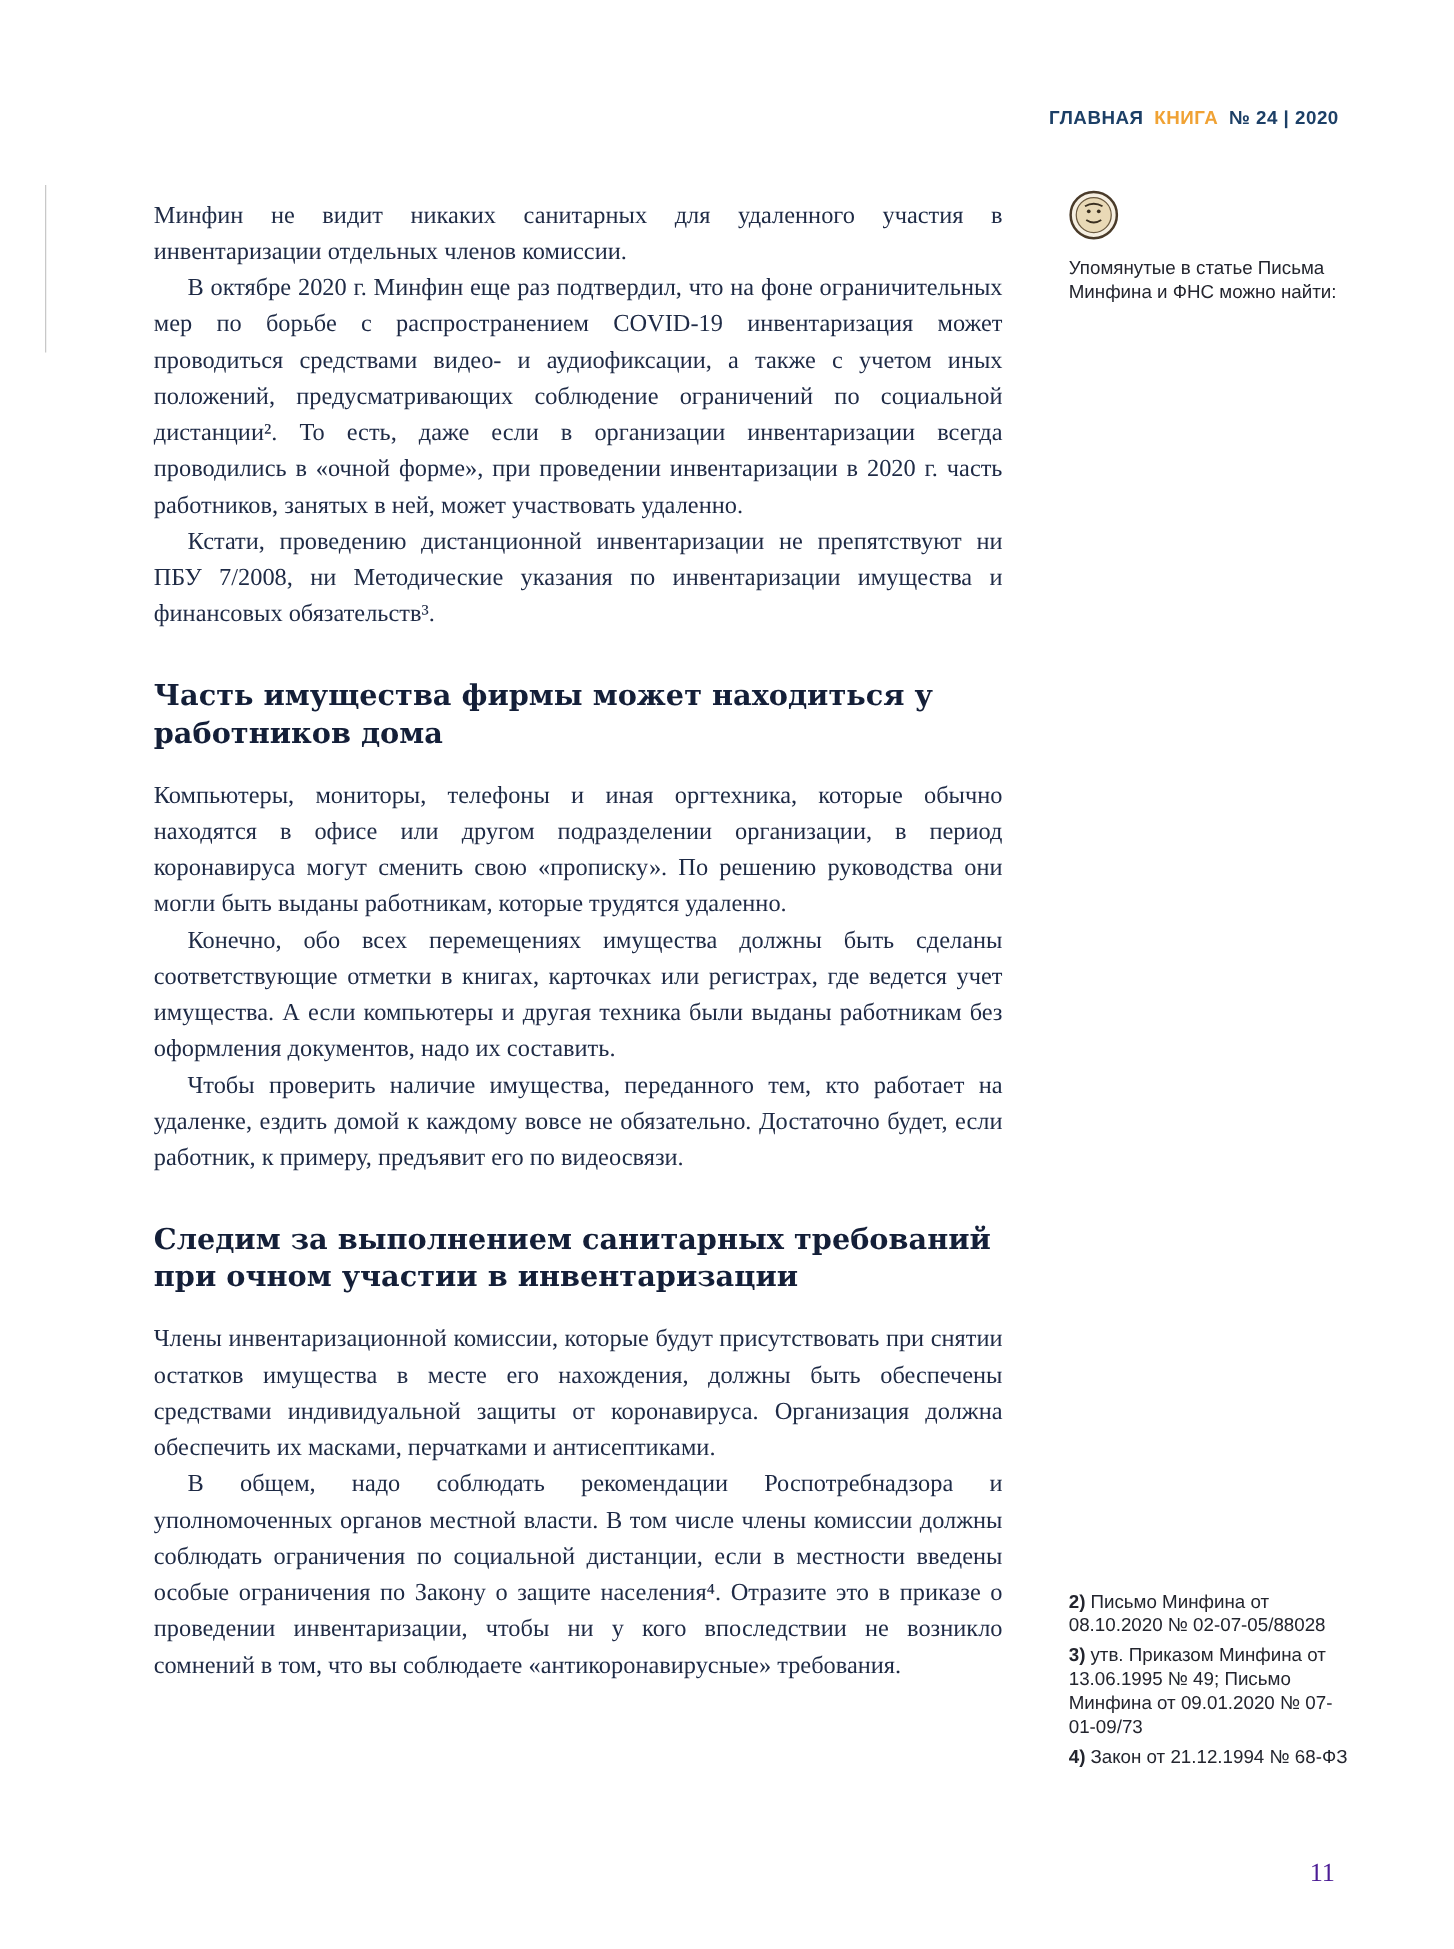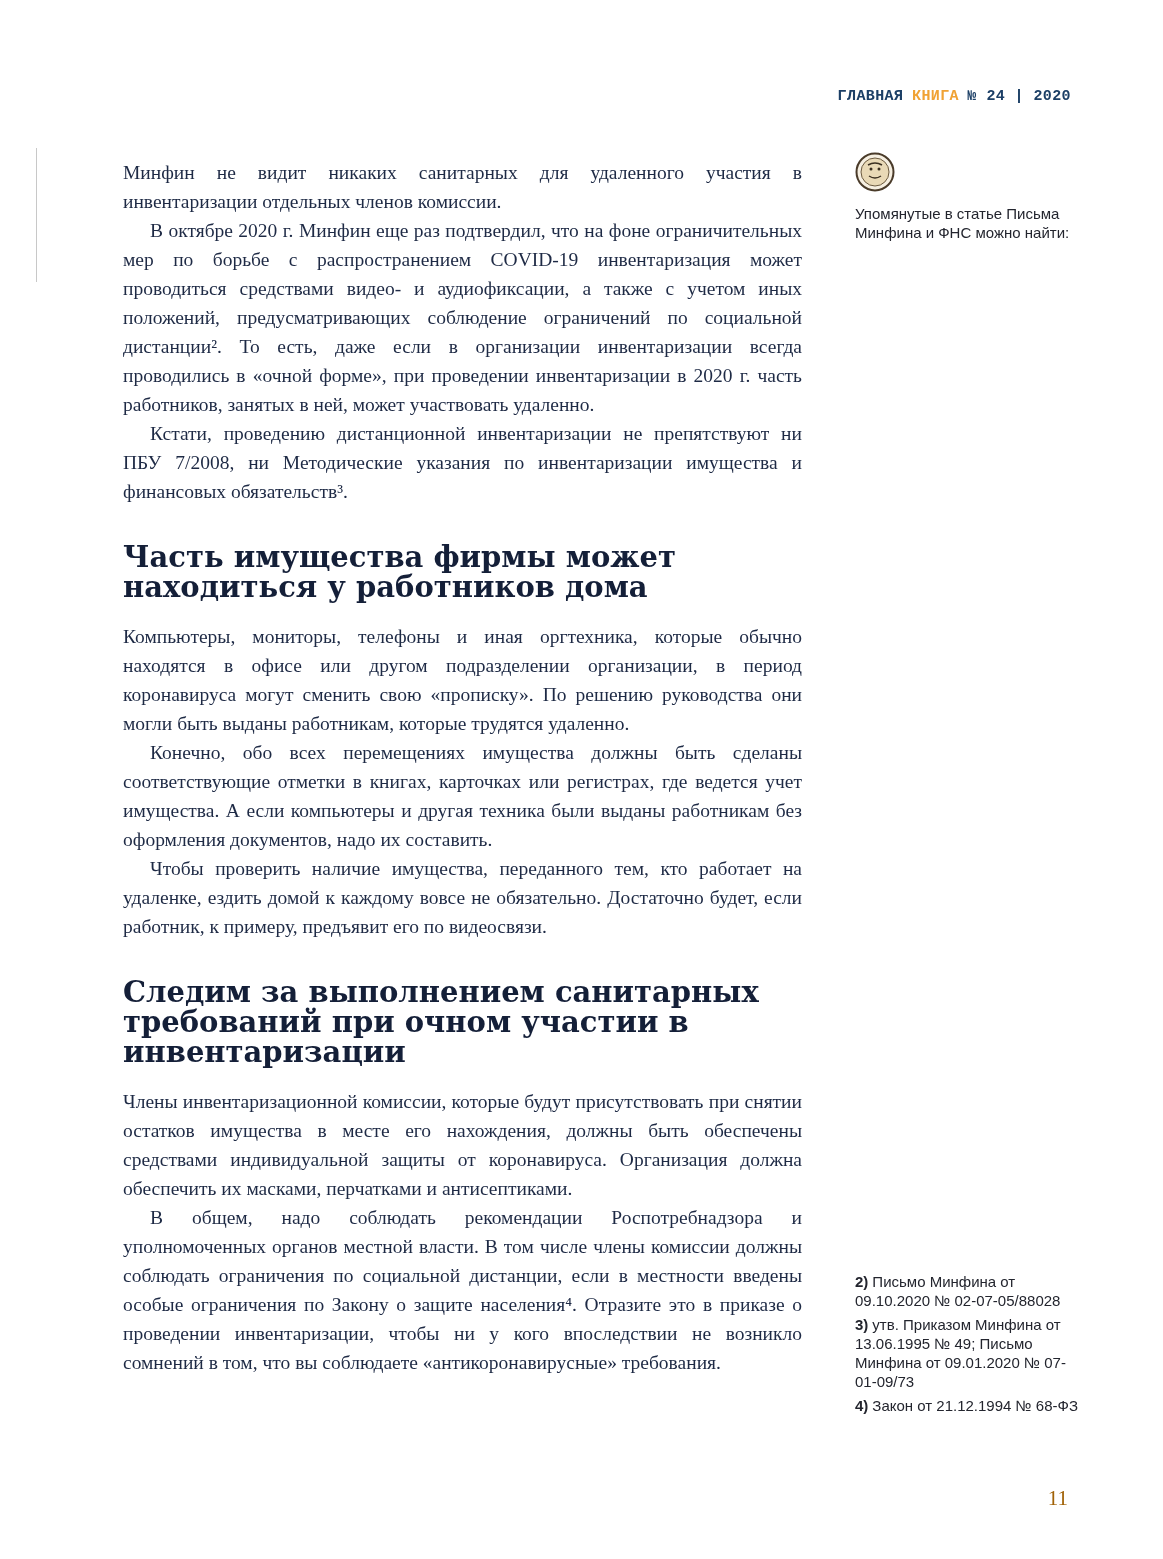--- a/index.html
+++ b/index.html
@@ -15,39 +15,39 @@
   
   .mag-header {
     position:absolute; top:86px; left:0; right:92px;
     text-align:right;
     font-family:"Liberation Sans", sans-serif;
     font-size:15px; font-weight:bold;
     letter-spacing:0.4px;
     color:#1c3f66;
   }
   .mag-header .brand-kniga { color:#f0a234; }
-  .mag-header span { display:inline-block; margin-left:4px;font-family:Liberation Mono, monospace; }
+  .mag-header span { display:inline-block; margin-left:4px; }
   
   .left-rule {
     position:absolute; left:36px; top:148px;
     width:1px; height:134px; background:#c8c8c8;
   }
   
   .main-col {
     position:absolute; left:123px; top:158px; width:679px;
     color:#1e2a45;
   }
   .main-col p {
     font-size:19.5px; line-height:29px;
     text-align:justify;
   }
   .main-col p.indent { text-indent:27px; }
   .section-heading {
     font-family:"DejaVu Serif", serif;
-    font-size:29px; line-height:30px;
+    font-size:23px; line-height:30px;
     font-weight:bold; color:#141f38;
     margin:36px 0 20px 0;
     text-align:left;
   }
   
   .sidebar-note {
     position:absolute; left:855px; top:152px; width:222px;
     font-family:"Liberation Sans", sans-serif;
     font-size:15px; line-height:19px;
     color:#23252e;
@@ -61,21 +61,21 @@
     font-family:"Liberation Sans", sans-serif;
     font-size:15px; line-height:19px;
     color:#23252e;
   }
   .footnote { margin-bottom:5px; }
   .fn-marker { font-weight:bold; margin-right:4px; }
   
   .page-number {
     position:absolute; right:95px; bottom:48px;
     font-family:"Liberation Serif", serif;
-    font-size:21px; color:#a16207;
+    font-size:21px; color:#4c1d95;
   }
 </style>
 </head>
 <body>
 
 <div class="page">
 
   <div class="mag-header">
     <span>ГЛАВНАЯ</span>
     <span class="brand-kniga">КНИГА</span>
@@ -108,21 +108,21 @@
         <circle cx="24" cy="17" r="1.5" fill="#3a2f20"></circle>
         <path d="M13 13 Q20 9 27 13" stroke="#3a2f20" fill="none" stroke-width="1.5"></path>
         <path d="M14 24 Q20 28 26 24" stroke="#3a2f20" fill="none" stroke-width="1.5"></path>
       </svg>
     </span>
     <span class="note-regular">Упомянутые в статье Письма Минфина и ФНС можно найти:</span>
   </div>
 
   <div class="footnotes">
     <div class="footnote">
-      <span class="fn-marker">2)</span><span>Письмо Минфина от 09.10.2020 № 02-07-05/88028</span>
+      <span class="fn-marker">2)</span><span>Письмо Минфина от 08.10.2020 № 02-07-05/88028</span>
     </div>
     <div class="footnote">
       <span class="fn-marker">3)</span><span>утв. Приказом Минфина от 13.06.1995 № 49; Письмо Минфина от 09.01.2020 № 07-01-09/73</span>
     </div>
     <div class="footnote">
       <span class="fn-marker">4)</span><span>Закон от 21.12.1994 № 68-ФЗ</span>
     </div>
   </div>
 
   <div class="page-number">11</div>

